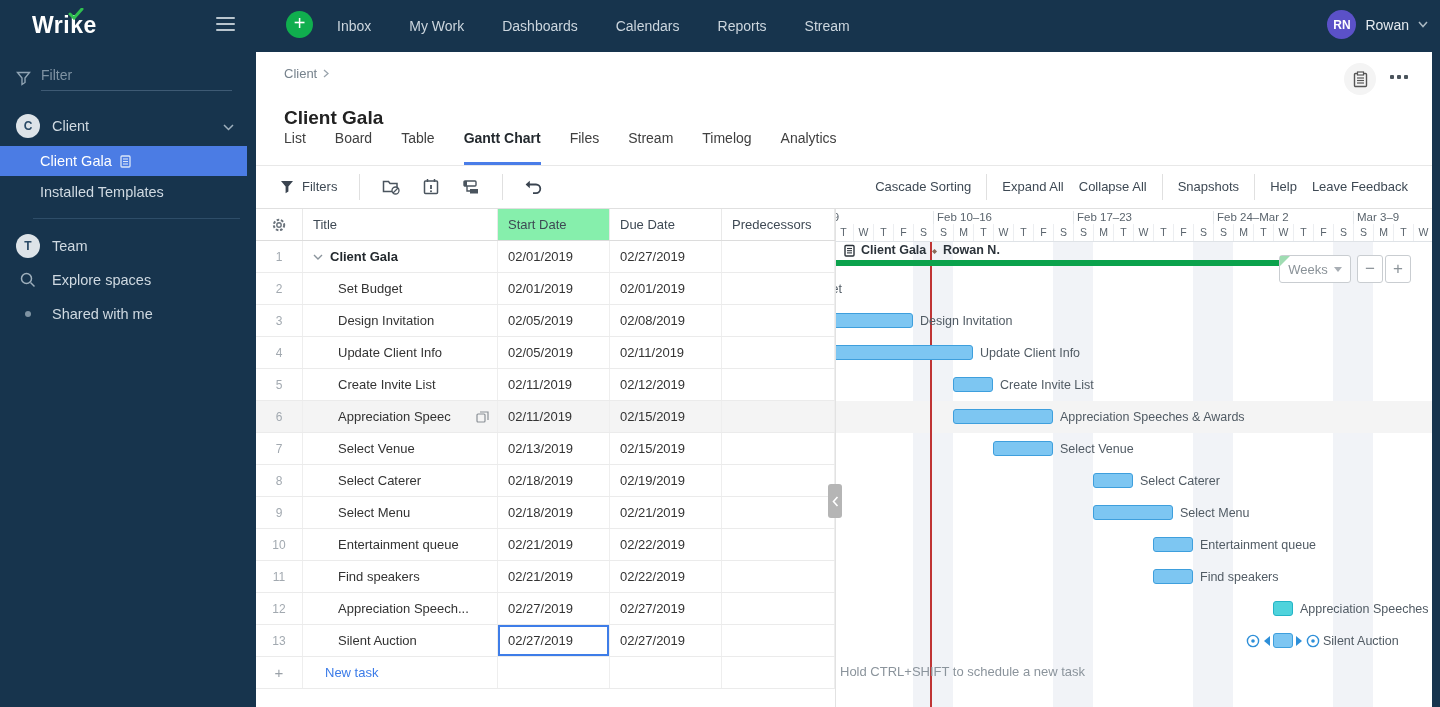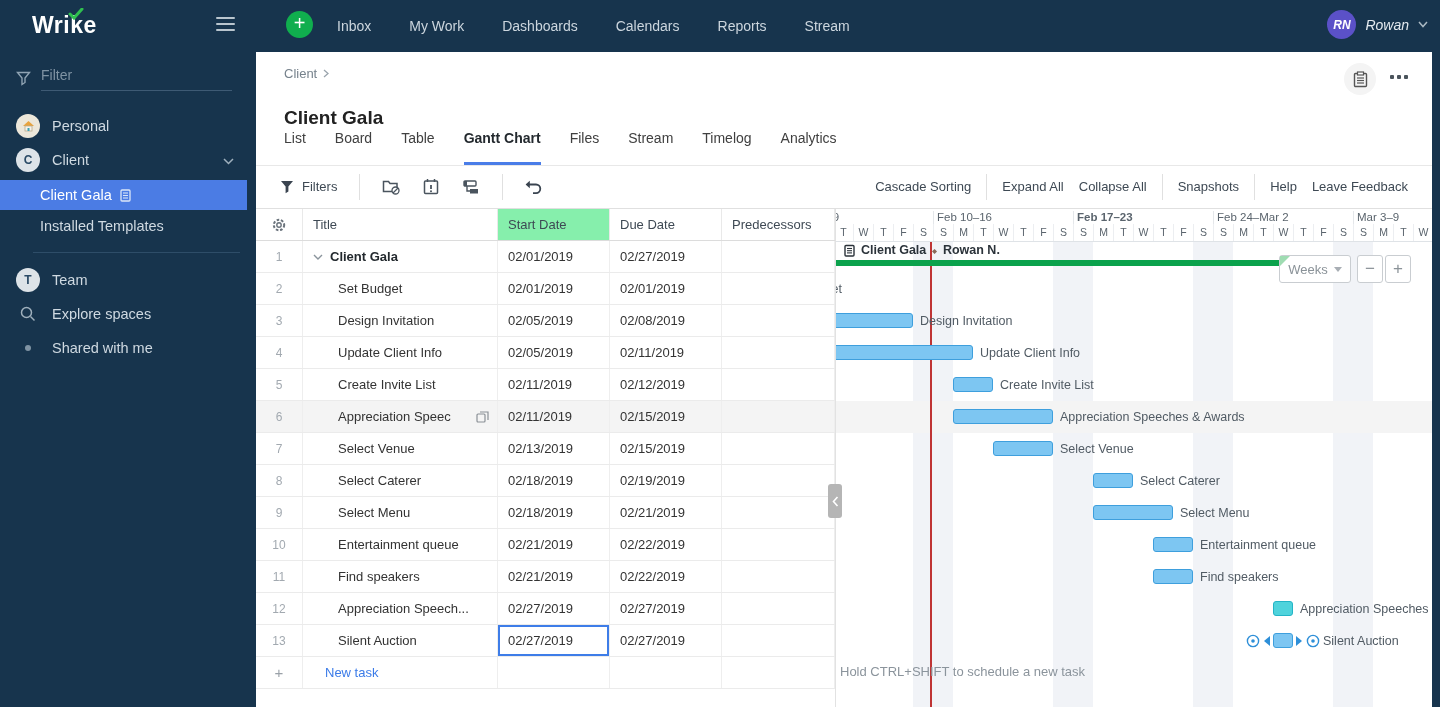--- a/index.html
+++ b/index.html
@@ -14,21 +14,21 @@
   .logo svg { position:absolute; left:36px; top:-4px; }
   .hamburger { position:absolute; left:216px; top:17px; width:19px; cursor:pointer; }
   .hamburger div { height:2px; background:#b9c5ce; margin-bottom:4px; border-radius:1px; }
   .plusbtn { position:absolute; left:286px; top:11px; width:27px; height:27px; border-radius:50%;
     background:#10ae4e; color:#fff; font-size:20px; line-height:25px; text-align:center; cursor:pointer; }
   .navitems { position:absolute; left:337px; top:0; height:52px; display:flex; align-items:center; gap:38px; }
   .navitem { color:#ccd6de; font-size:14px; cursor:pointer; white-space:nowrap; }
   .search { position:absolute; left:1048px; top:15px; width:255px; height:24px;
     border-bottom:1px solid #51677e; display:flex; align-items:center; gap:8px; }
   .search .ph { color:#8096a8; font-size:14px; }
-  .userbox { position:absolute; right:12px; top:10px; display:flex; align-items:center; gap:9px;font-style:italic; }
+  .userbox { position:absolute; right:12px; top:10px; display:flex; align-items:center; gap:9px; }
   .avatar { width:29px; height:29px; border-radius:50%; background:#5b51c8; color:#fff; font-size:12px;
     font-weight:bold; display:flex; align-items:center; justify-content:center; }
   .username { color:#e4eaef; font-size:14px; }
   
   .sidebar { position:absolute; left:0; top:52px; width:256px; bottom:0; background:#17344d; color:#cfd9e1; }
   .filter-row { display:flex; align-items:center; gap:10px; margin:14px 24px 4px 16px; }
   .filter-input { flex:1; border-bottom:1px solid #3e5a74; padding-bottom:6px; }
   .filter-input .ph { color:#7f93a3; font-size:14px; }
   .side-item { display:flex; align-items:center; gap:12px; height:34px; padding-left:16px; font-size:14.5px; cursor:pointer; }
   .circ { width:24px; height:24px; border-radius:50%; background:#dde3e8; color:#2a4a66; font-weight:bold;
@@ -146,30 +146,20 @@
   <div class="filter-row">
     <svg width="15" height="15" viewBox="0 0 15 15">
       <path d="M1.5 1.5 h12 l-4.5 5.5 v4.5 l-3 2 v-6.5 z" fill="none" stroke="#8fa3b3" stroke-width="1.4"></path>
     </svg>
     <div class="filter-input">
       <span class="ph">Filter</span>
     </div>
   </div>
   <div style="height:14px"></div>
   <div class="side-item">
-    <span class="circ" style="background:#ece7da">
-      <svg width="13" height="12" viewBox="0 0 13 12">
-          <polygon points="6.5,1 12,6 1,6" fill="#e8a33d"></polygon>
-          <rect x="3" y="6" width="7" height="5" fill="#f5f2ea" stroke="#b8ab8d" stroke-width="0.8"></rect>
-          <rect x="5.5" y="8" width="2" height="3" fill="#3aa3b5"></rect>
-        </svg>
-    </span>
-    <span>Personal</span>
-  </div>
-  <div class="side-item">
     <span class="circ">C</span>
     <span>Client</span>
     <span class="chev-right">
       <svg width="11" height="7" viewBox="0 0 11 7">
           <polyline points="1,1 5.5,5.5 10,1" fill="none" stroke="#9fb0bd" stroke-width="1.5"></polyline>
         </svg>
     </span>
   </div>
   <div class="side-sel">
     <span>Client Gala</span>
@@ -498,21 +488,21 @@
       </div>
     <div class="ganttpane" id="ganttpane">
         <div class="weekend" style="left: 77px;"></div>
         <div class="weekend" style="left: 217px;"></div>
         <div class="weekend" style="left: 357px;"></div>
         <div class="weekend" style="left: 497px;"></div>
         <div class="hlband" style="top: 192px;"></div>
         <div class="gweek" style="left: -39px; top: 2px;">Feb 3–9</div>
         <div class="gweek" style="left: 101px; top: 2px;">Feb 10–16</div>
         <div class="gwline" style="left: 97px;"></div>
-        <div class="gweek" style="left: 241px; top: 2px; font-weight: bold;">Feb 17–23</div>
+        <div class="gweek" style="left: 241px; top: 2px;">Feb 17–23</div>
         <div class="gwline" style="left: 237px;"></div>
         <div class="gweek" style="left: 381px; top: 2px;">Feb 24–Mar 2</div>
         <div class="gwline" style="left: 377px;"></div>
         <div class="gweek" style="left: 521px; top: 2px;">Mar 3–9</div>
         <div class="gwline" style="left: 517px;"></div>
         <div class="gday" style="left: -3px;">T</div>
         <div class="gday" style="left: 17px;">W</div>
         <div class="gday" style="left: 37px;">T</div>
         <div class="gday" style="left: 57px;">F</div>
         <div class="gday" style="left: 77px;">S</div>

